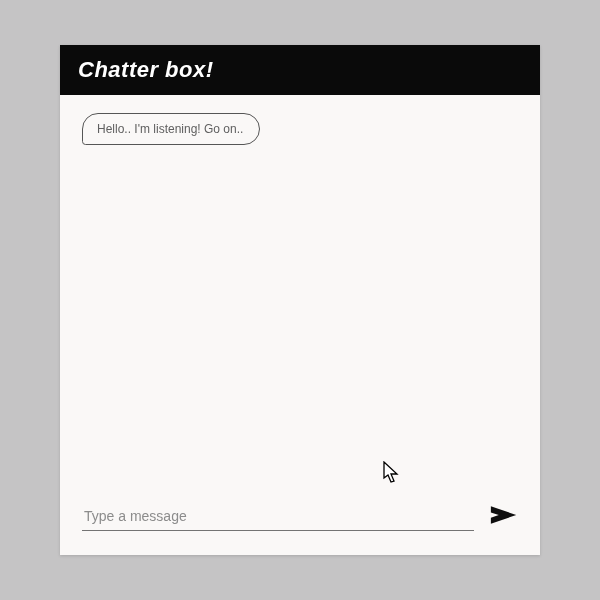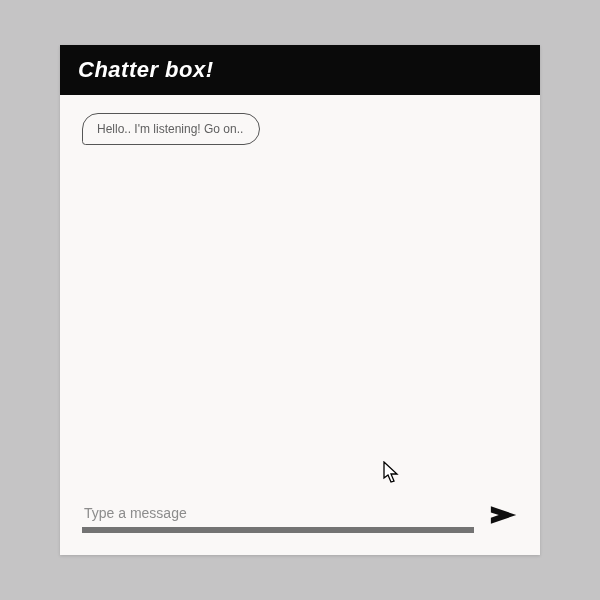--- a/index.html
+++ b/index.html
@@ -53,21 +53,21 @@
     }
     .chat-input-row {
       display: flex;
       align-items: center;
       padding: 8px 18px 22px 22px;
       gap: 12px;
     }
     .chat-input {
       flex: 1;
       border: none;
-      border-bottom: 6px solid #737373;
+      border-bottom: 1px solid #737373;
       background: transparent;
       font-size: 14px;
       color: #7c7c7c;
       padding: 6px 2px;
       outline: none;
     }
     .chat-input::placeholder {
       color: #8c8c8c;
     }
     .send-button {

